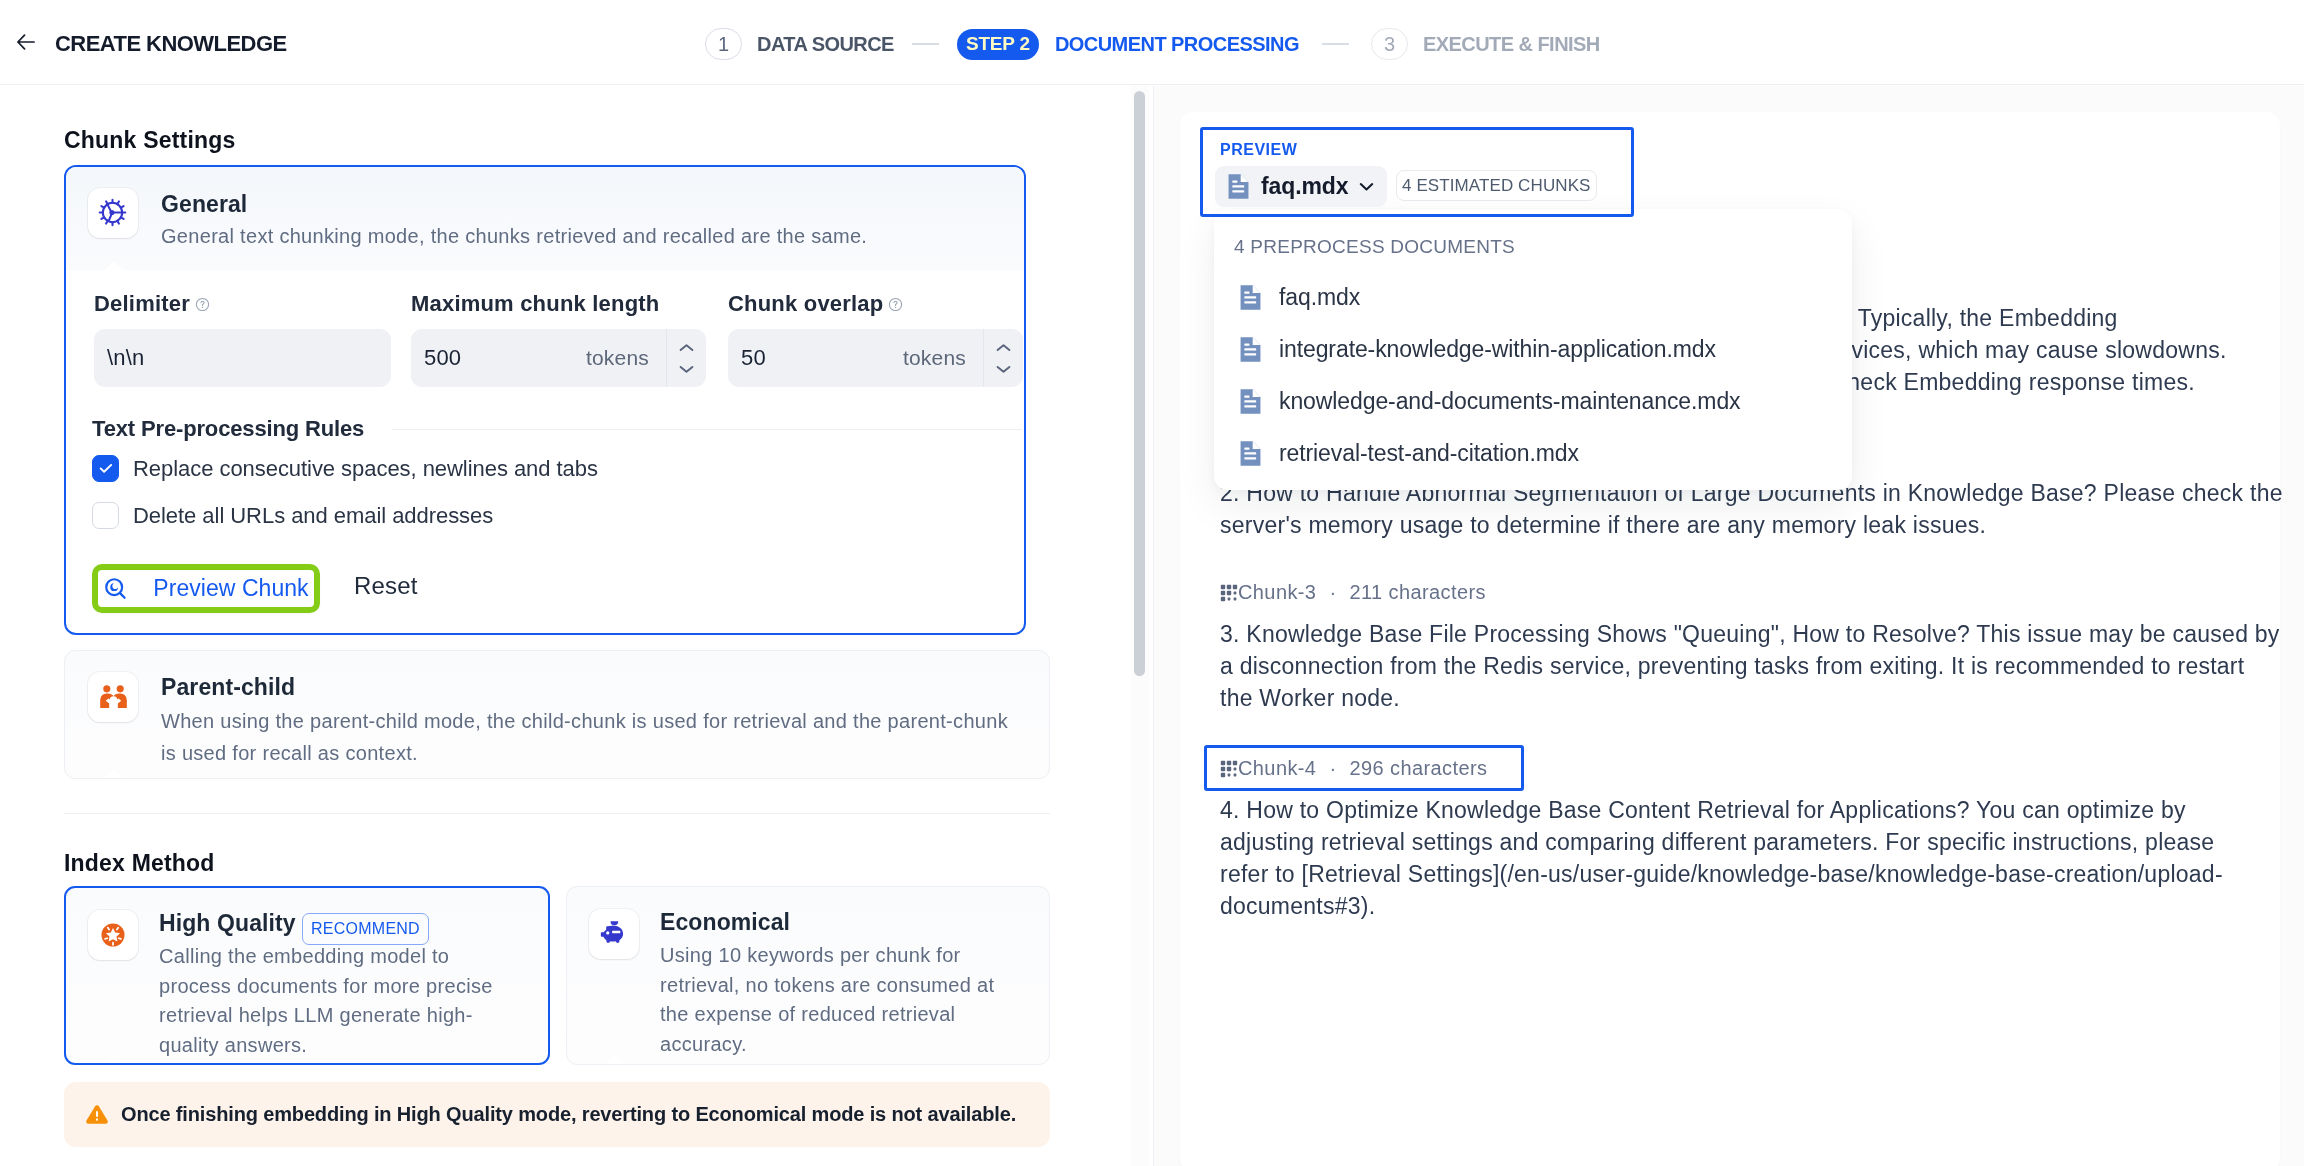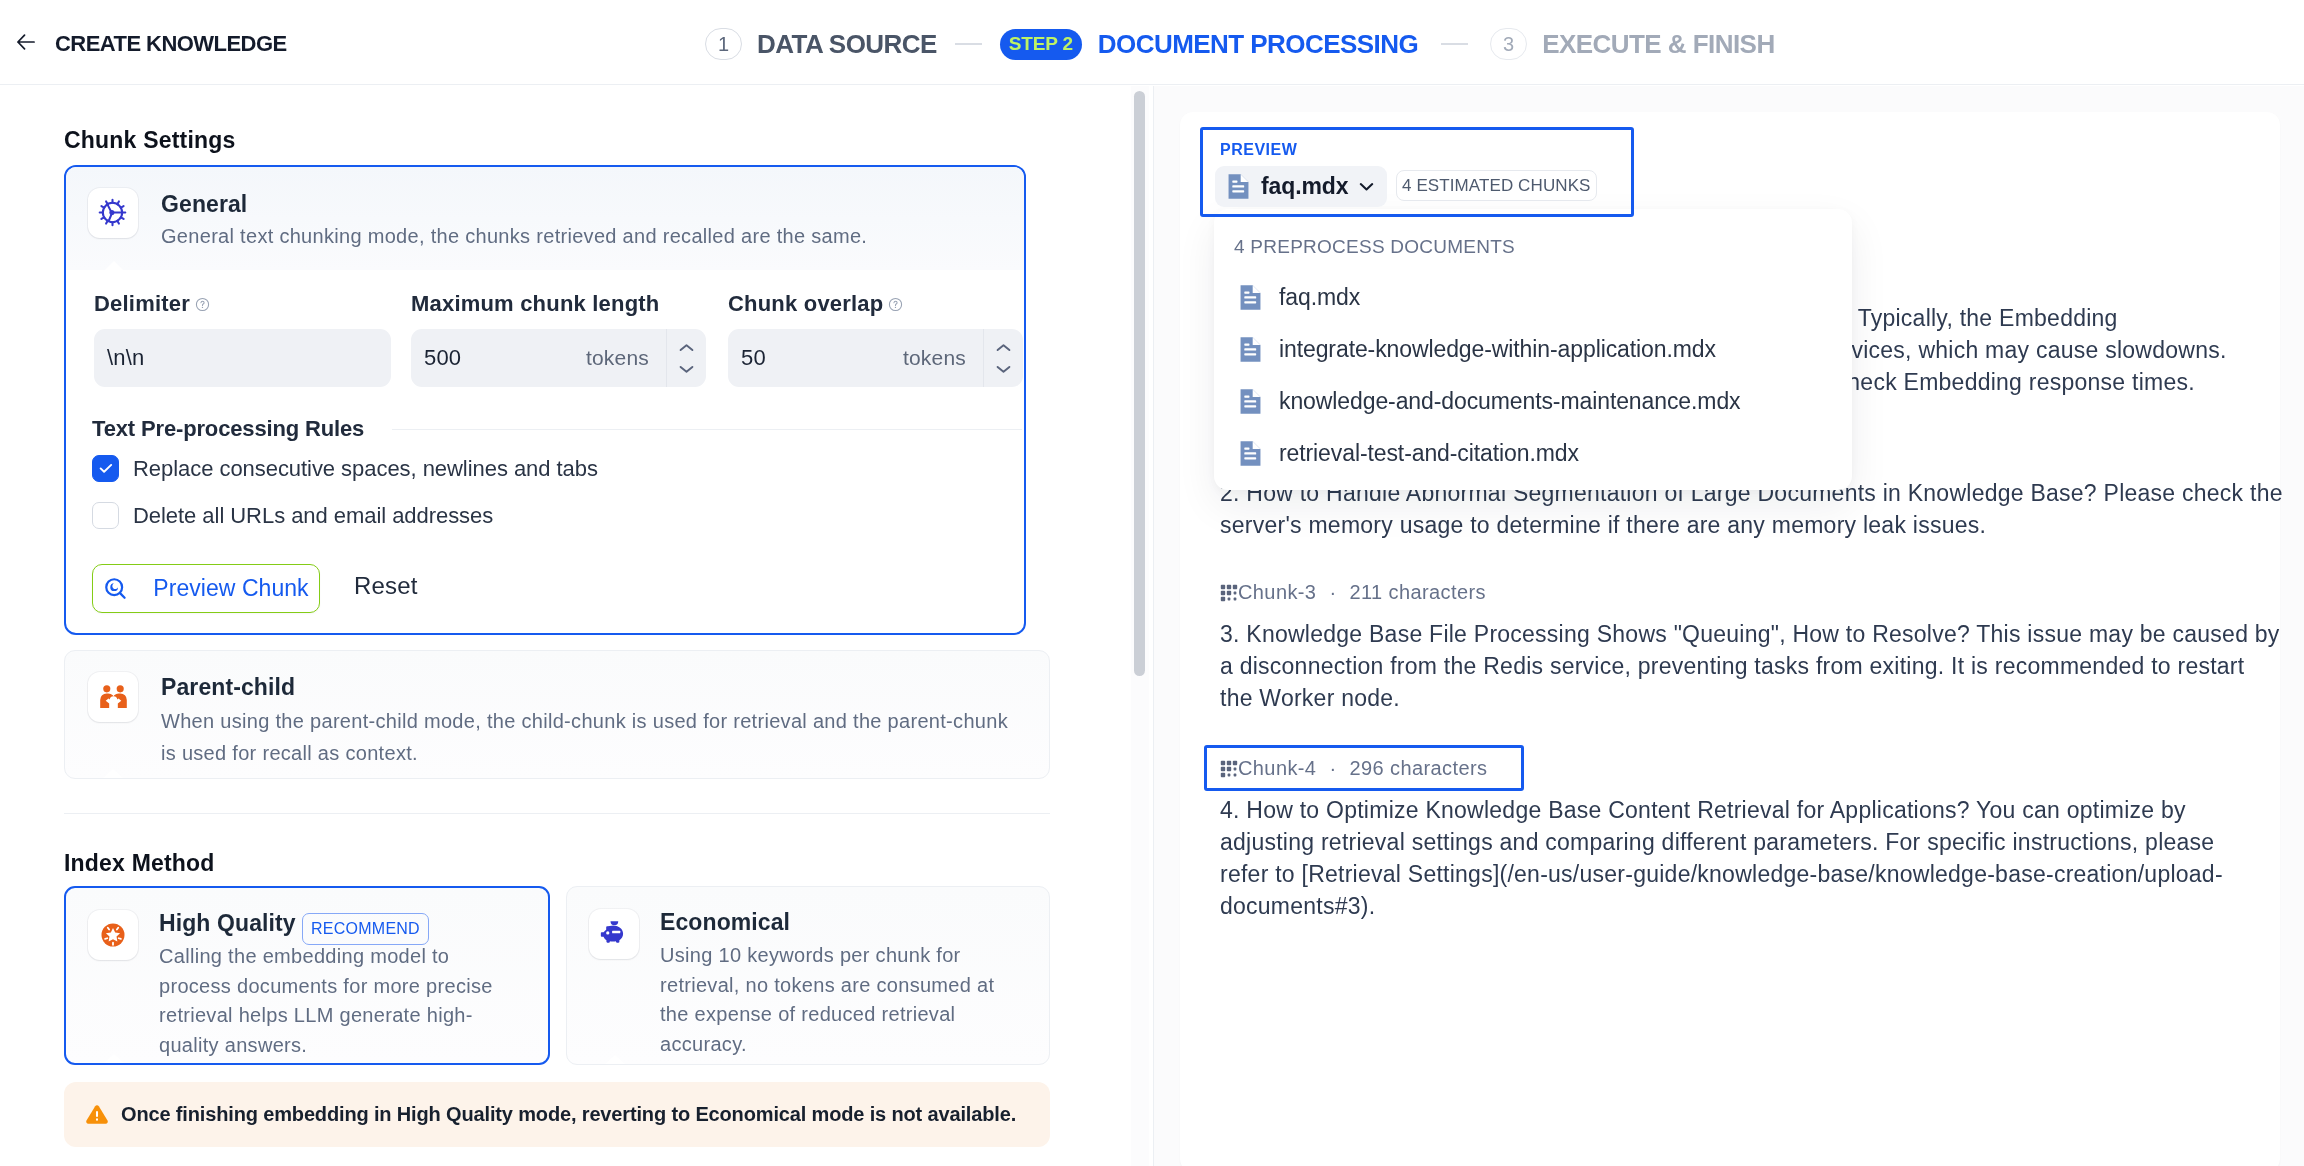--- a/index.html
+++ b/index.html
@@ -6,22 +6,22 @@
 html,body{width:2304px;height:1166px;overflow:hidden;background:#fff}
 body{font-family:"Liberation Sans",sans-serif;color:#1d2939;-webkit-font-smoothing:antialiased;position:relative}
 
 
 #header{position:absolute;left:0;top:0;width:2304px;height:85px;border-bottom:1px solid #eceff3;background:#fff}
 #back-btn{position:absolute;left:15px;top:29px;width:22px;height:26px;display:flex;align-items:center;justify-content:center;cursor:pointer}
 #page-title{position:absolute;left:55px;top:31px;font-size:22px;font-weight:700;letter-spacing:-.55px;color:#141b2b;white-space:nowrap}
 #steps{position:absolute;left:705px;top:28px;height:32px;display:flex;align-items:center}
 .step{display:flex;align-items:center;gap:15px}
 .step-num{width:37px;height:32px;border-radius:16px;border:1.3px solid #d9dde4;display:flex;align-items:center;justify-content:center;font-size:20px;color:#5d687c;font-weight:400}
-.step-num.active{background:#155aef;border:none;color:#bef264;width:82px;height:31px;border-radius:16px;font-size:19px;font-weight:700;letter-spacing:-.2px}
-.step-label{font-size:26px;font-weight:700;letter-spacing:-.55px;color:#4a5567}
+.step-num.active{background:#155aef;border:none;color:#fef9c3;width:82px;height:31px;border-radius:16px;font-size:19px;font-weight:700;letter-spacing:-.2px}
+.step-label{font-size:20px;font-weight:700;letter-spacing:-.55px;color:#4a5567}
 .step.active{gap:16px}
 .step.active .step-label{color:#155aef}
 .step.todo .step-num{color:#a2aab8;border-color:#e6e9ee}
 .step.todo .step-label{color:#a2aab8}
 .step-sep{width:27px;height:1.3px;background:#d9dde4;margin:0 18px}
 #step-sep-2{margin-left:23px;margin-right:22px}
 
 
 #left-panel{position:absolute;left:0;top:86px;width:1129px;height:1080px;background:#fff;overflow:hidden}
 #divider{position:absolute;left:1153px;top:86px;width:1px;height:1080px;background:#eceff3}
@@ -58,21 +58,21 @@
 
 #tprr-wrap{position:absolute;left:26px;top:249px;width:930px;display:flex;align-items:center;gap:28px}
 #tprr-title{font-size:22px;font-weight:700;color:#212b3c;white-space:nowrap;letter-spacing:-.15px}
 #tprr-line{flex:1;height:1px;background:#eceff3}
 .cbrow{position:absolute;display:flex;align-items:center;gap:14px;cursor:pointer}
 #cb-row-1{left:26px;top:288px}
 #cb-row-2{left:26px;top:335px}
 .cbox{width:27px;height:27px;border-radius:7px;border:1.5px solid #d5dae2;background:#fff;flex:none;display:flex;align-items:center;justify-content:center}
 .cbox.on{background:#155aef;border-color:#155aef}
 .cblabel{font-size:22px;color:#2a3445;letter-spacing:-.05px;white-space:nowrap}
-#preview-chunk-btn{position:absolute;left:26px;top:397px;width:228px;height:49px;border:1px solid #84cc16;border-radius:10px;background:#fff;display:flex;align-items:center;justify-content:center;gap:24px;cursor:pointer;box-shadow:0 1px 2px rgba(16,24,40,.04)}
+#preview-chunk-btn{position:absolute;left:26px;top:397px;width:228px;height:49px;border:6px solid #84cc16;border-radius:10px;background:#fff;display:flex;align-items:center;justify-content:center;gap:24px;cursor:pointer;box-shadow:0 1px 2px rgba(16,24,40,.04)}
 #preview-chunk-label{font-size:23px;font-weight:400;color:#155aef;letter-spacing:.05px}
 #reset-btn{position:absolute;left:288px;top:405px;font-size:24px;font-weight:400;color:#212b3c;cursor:pointer;letter-spacing:.15px}
 
 #parent-child-card{position:absolute;left:64px;top:564px;width:986px;height:129px;border:1px solid #eceff3;border-radius:11px;background:linear-gradient(180deg,#fafbfc 0%,#fdfdfe 100%)}
 #pc-icon-tile{left:23px;top:21px}
 #pc-name{position:absolute;left:96px;top:23px;font-size:23px;font-weight:700;color:#1d2939;letter-spacing:.1px}
 #pc-desc{position:absolute;left:96px;top:54px;width:870px;font-size:20px;line-height:32px;color:#606c82;letter-spacing:.3px}
 
 #hr-1{position:absolute;left:64px;top:727px;width:986px;height:1px;background:#eceff3}
 

